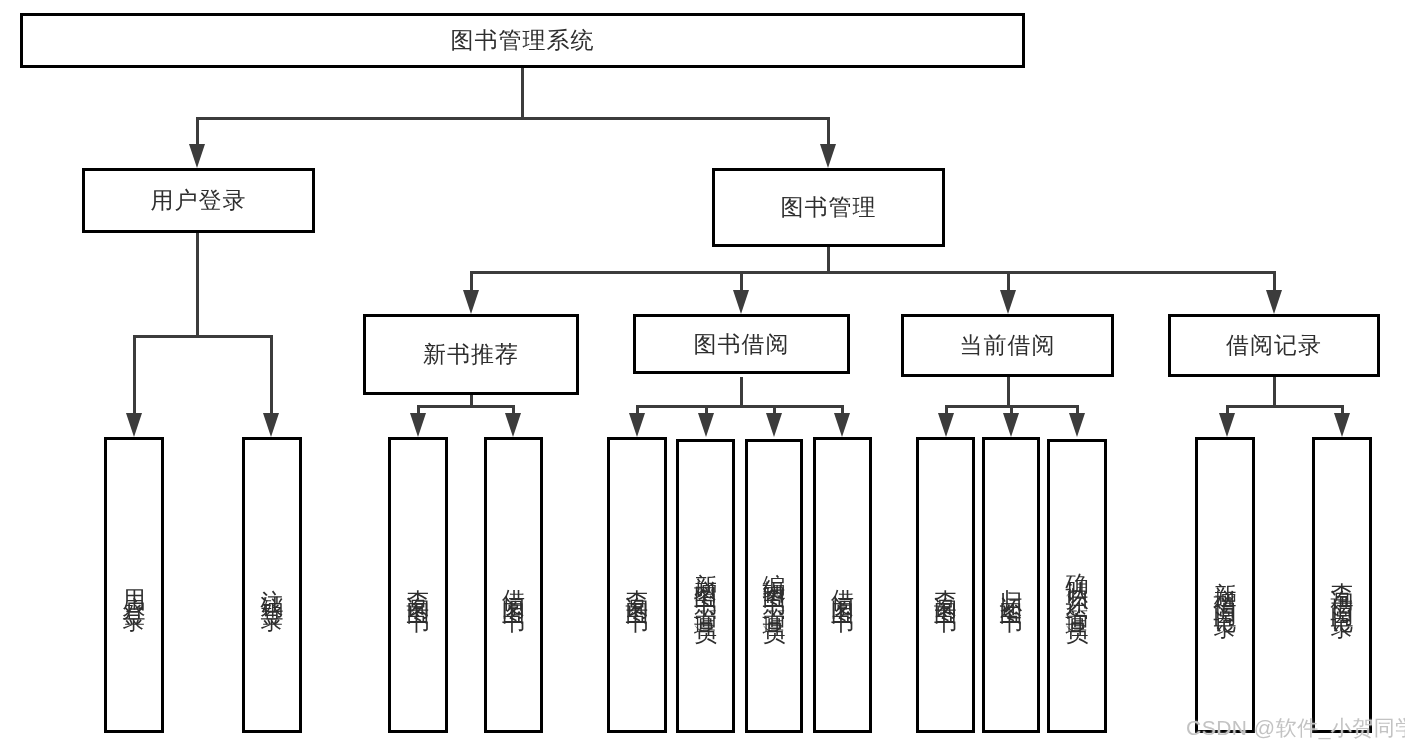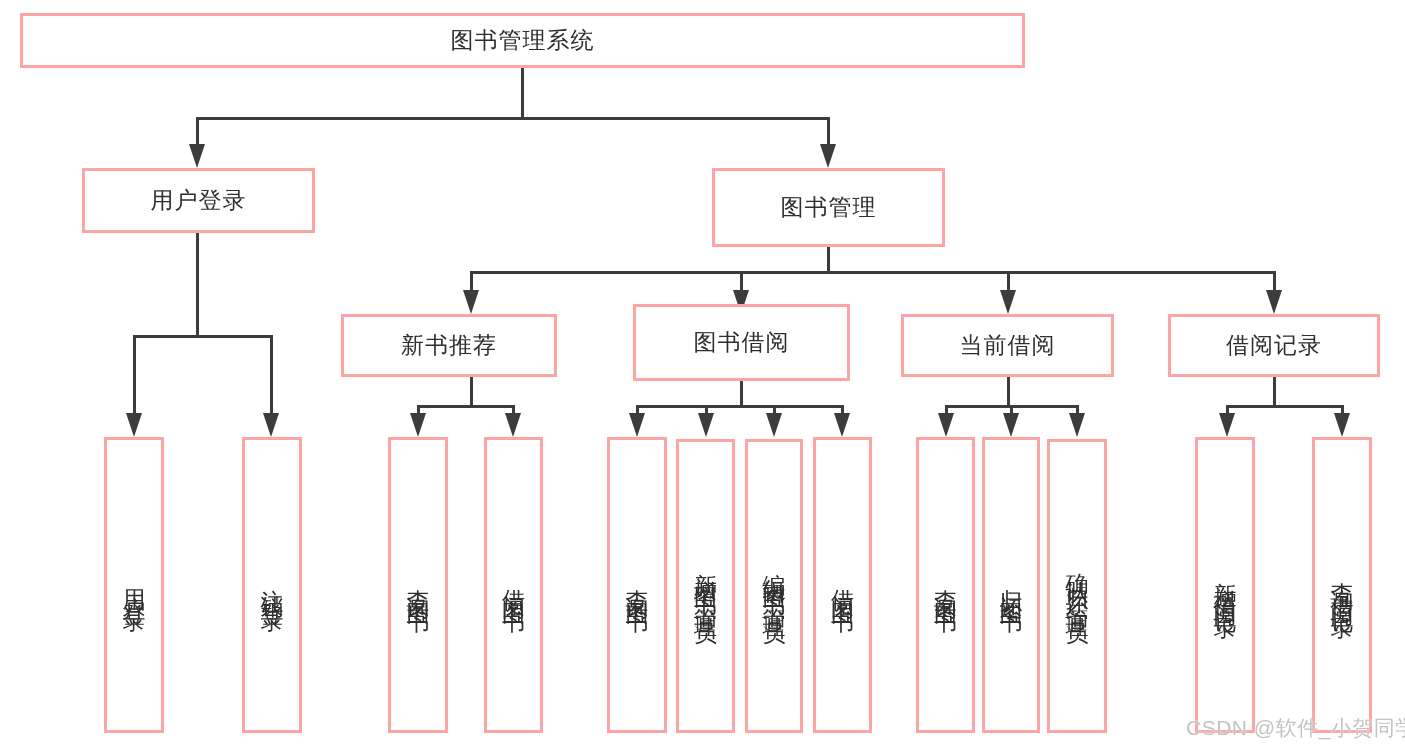--- a/index.html
+++ b/index.html
@@ -8,21 +8,21 @@
     width:1405px;height:747px;
     background:#ffffff;
     font-family:"Liberation Sans","DejaVu Sans",sans-serif;
     color:#2e2e2e;
     overflow:hidden;
   }
   #wires{position:absolute;left:0;top:0;width:1405px;height:747px;}
   .box{
     position:absolute;
     background:#ffffff;
-    border:3px solid #fca5a5;
+    border:3px solid #000000;
     box-sizing:border-box;
     display:flex;
     align-items:center;
     justify-content:center;
     z-index:2;
   }
   .box.h span{
     font-size:23px;
     letter-spacing:1px;
     white-space:nowrap;
@@ -122,24 +122,24 @@
     <span>图书管理系统</span>
   </div>
 
   <div class="box h" style="left:82px;top:168px;width:233px;height:65px">
     <span>用户登录</span>
   </div>
   <div class="box h" style="left:712px;top:168px;width:233px;height:79px">
     <span>图书管理</span>
   </div>
 
-  <div class="box h" style="left:341px;top:314px;width:216px;height:63px">
+  <div class="box h" style="left:363px;top:314px;width:216px;height:81px">
     <span>新书推荐</span>
   </div>
-  <div class="box h" style="left:633px;top:304px;width:217px;height:77px">
+  <div class="box h" style="left:633px;top:314px;width:217px;height:60px">
     <span>图书借阅</span>
   </div>
   <div class="box h" style="left:901px;top:314px;width:213px;height:63px">
     <span>当前借阅</span>
   </div>
   <div class="box h" style="left:1168px;top:314px;width:212px;height:63px">
     <span>借阅记录</span>
   </div>
 
   <div class="box v" style="left:104px;top:437px;width:60px;height:296px">

